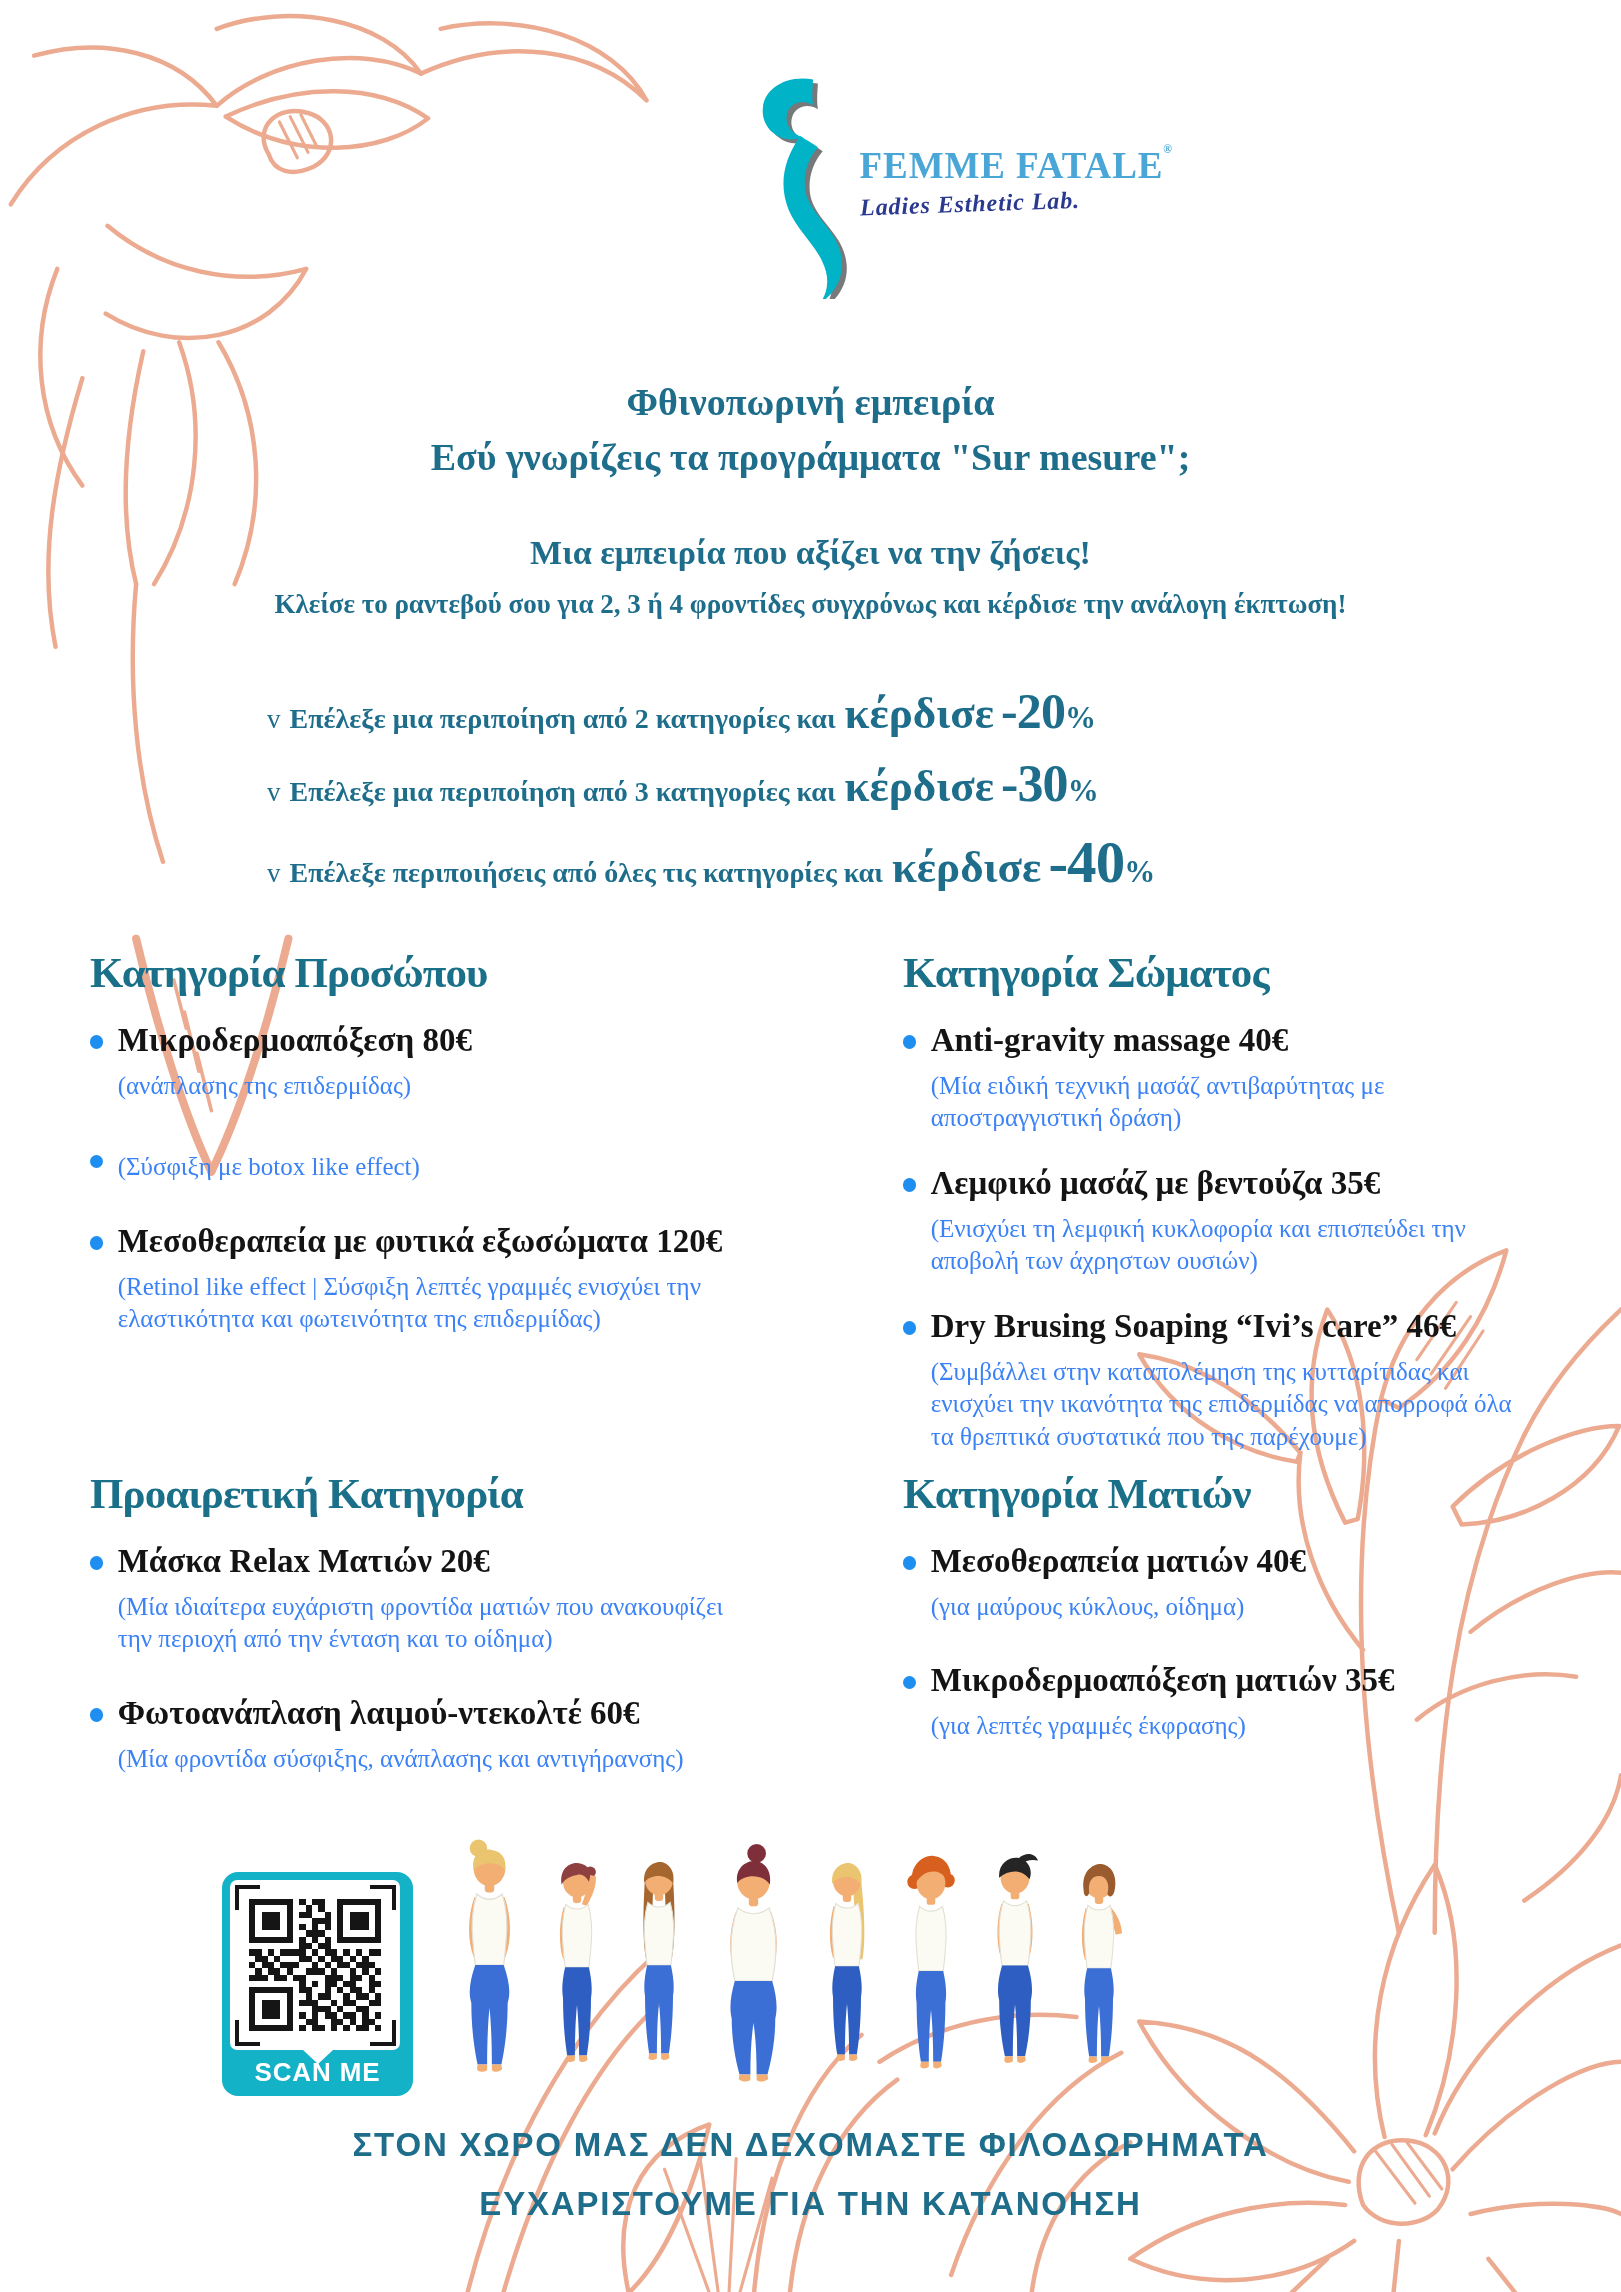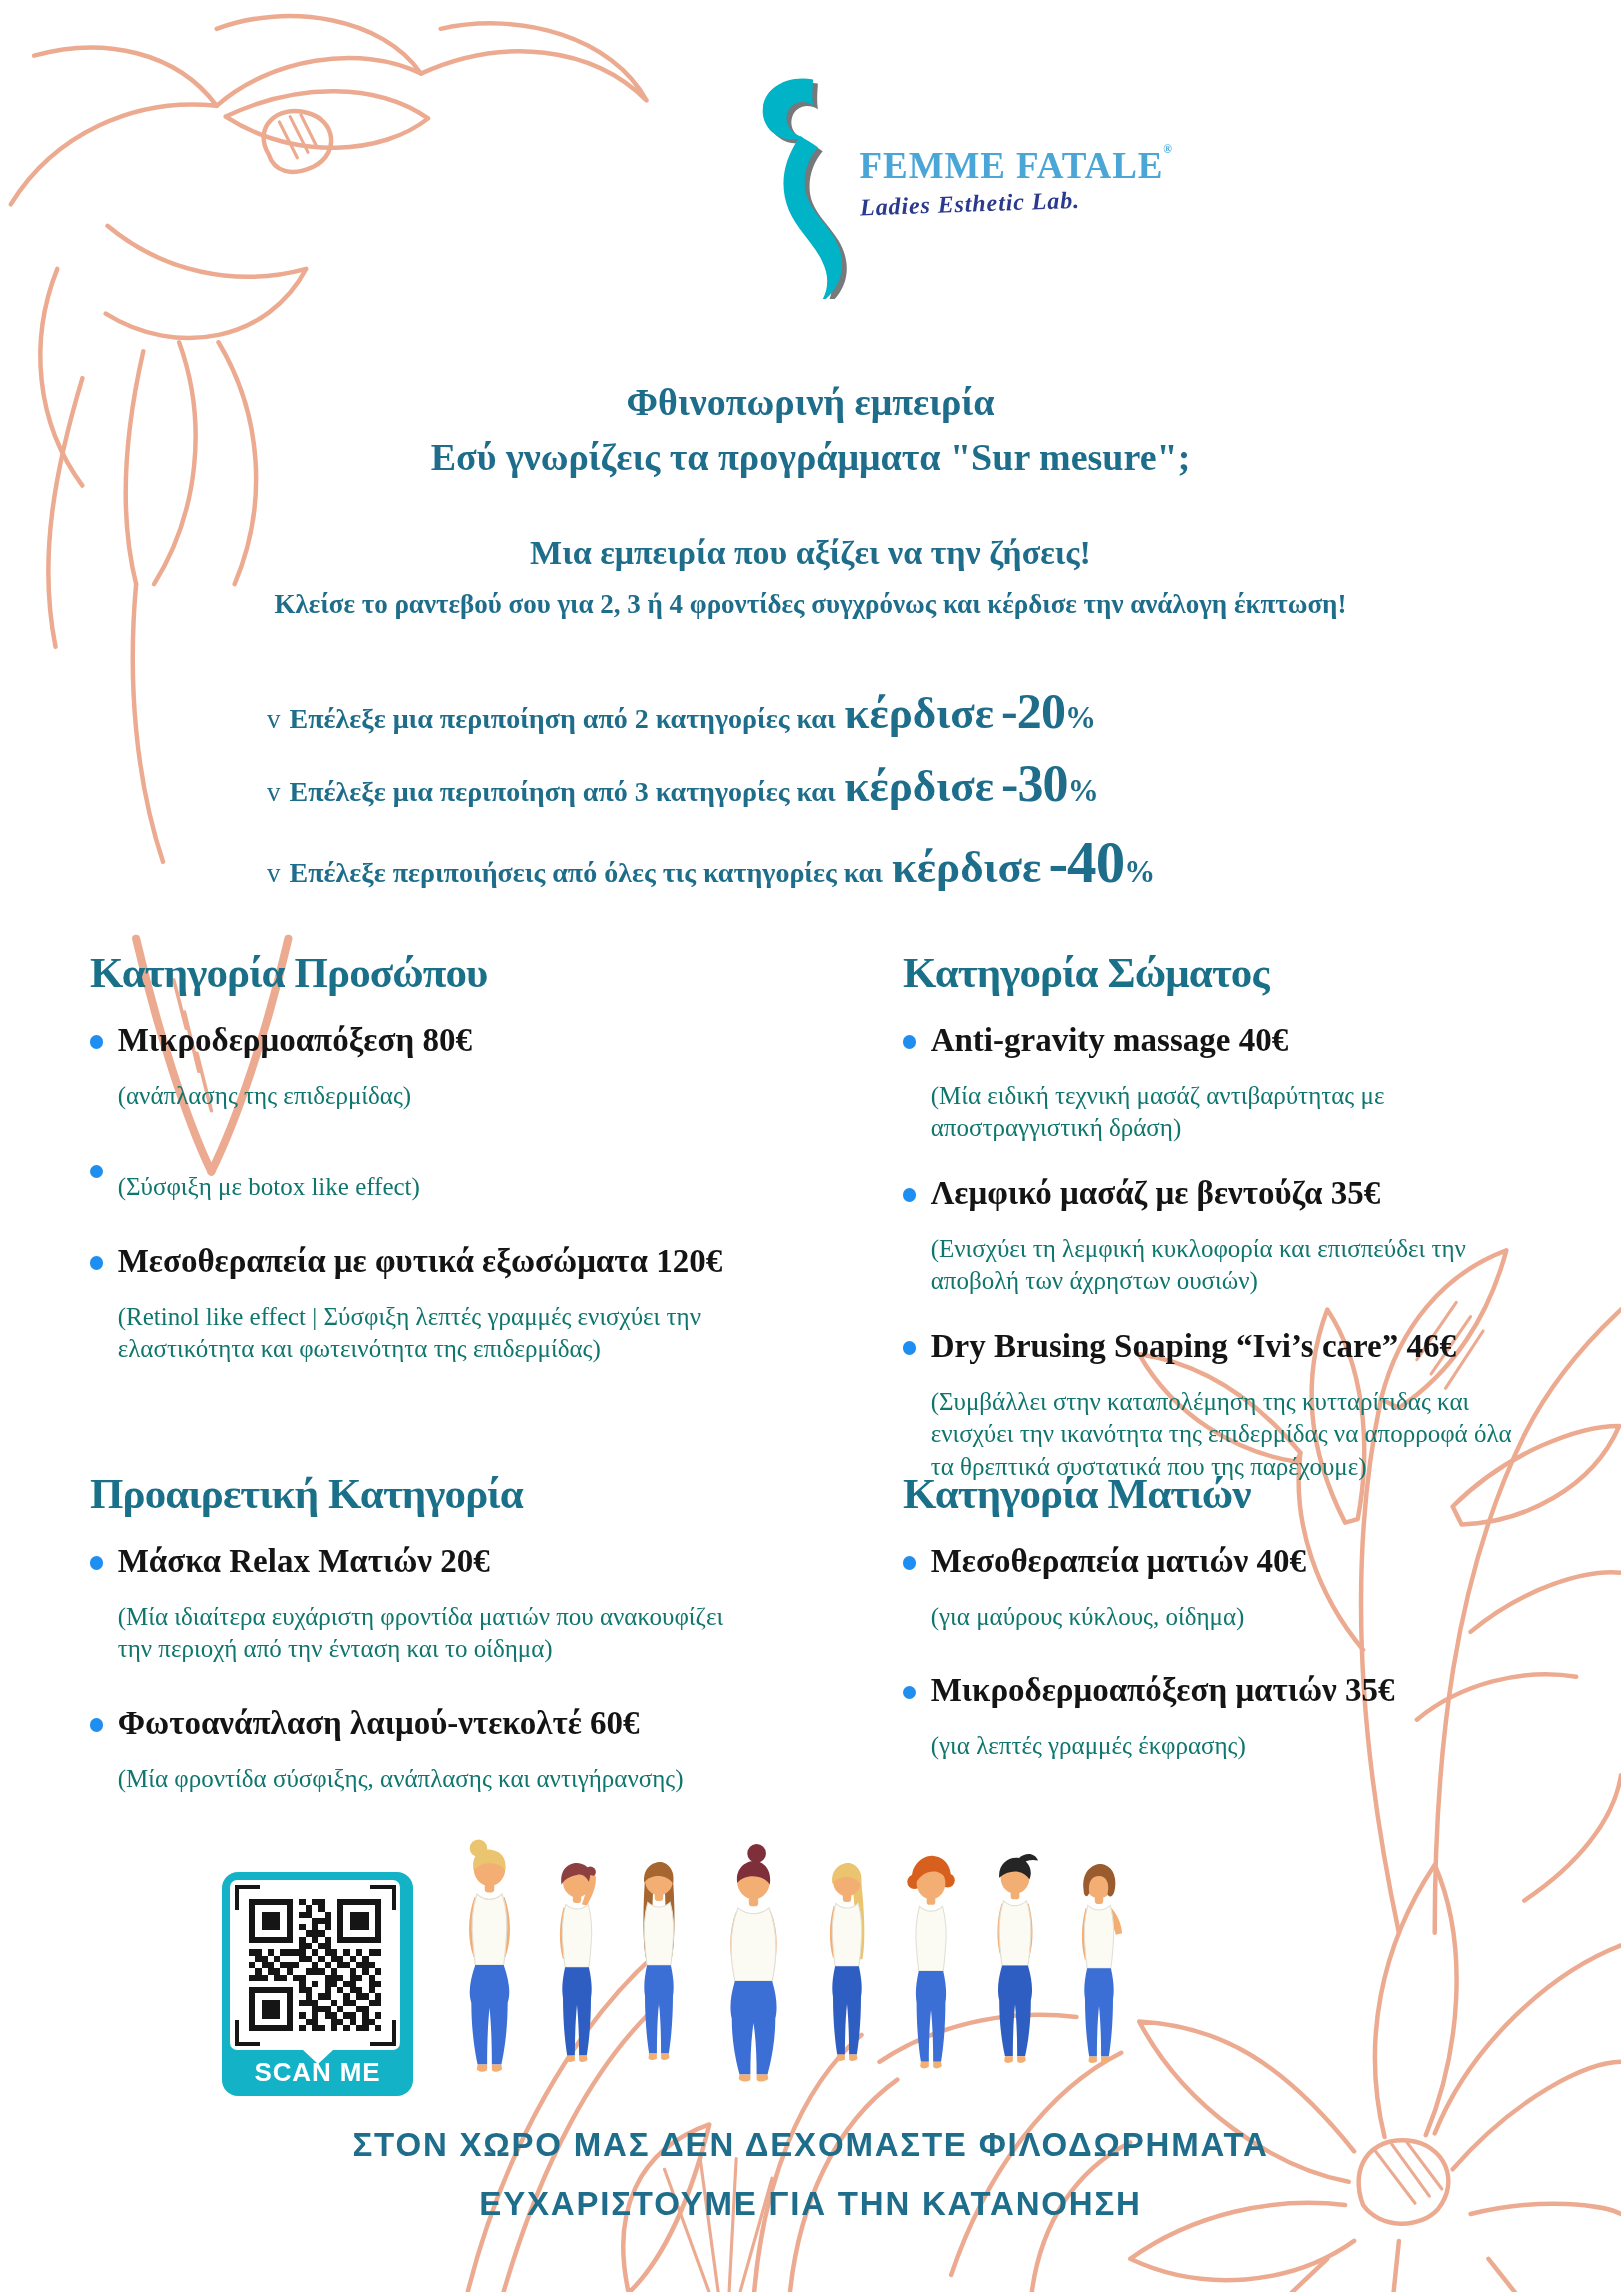--- a/index.html
+++ b/index.html
@@ -34,21 +34,21 @@
   .v1{font-size:50px;} .v2{font-size:52px;} .v3{font-size:59px;}
   .dpct{font-size:31px;font-weight:700;}
 
   
   .cat{position:absolute;z-index:1;}
   .cat h2{margin:0 0 25px 0;font-size:43px;font-weight:700;color:#1a7088;letter-spacing:-0.9px;}
   .item{display:flex;margin-bottom:39px;}
   .cat-body .item{margin-bottom:30px;}
   .dot{width:13.4px;height:13.4px;border-radius:50%;background:#1e8ef0;margin:13.4px 14.3px 0 0;flex:none;}
   .iname{font-size:33px;font-weight:600;color:#141414;line-height:1.15;}
-  .idesc{font-size:25px;color:#0f766e;line-height:1.3;margin-top:20px;max-width:591px;}
+  .idesc{font-size:25px;color:#3b82f6;line-height:1.3;margin-top:10px;max-width:591px;}
   .cat-optional .idesc{max-width:627px;}
   .cat-face{left:90px;top:948px;width:716px;}
   .cat-body{left:903px;top:948px;width:708px;}
   .cat-optional{left:90px;top:1469px;width:752px;}
   .cat-eyes{left:903px;top:1469px;width:699px;}
 
   
   .qr{position:absolute;left:222px;top:1872px;width:191px;background:#14b2c6;border-radius:16px;
       padding:8px 8px 0 8px;z-index:1;box-sizing:border-box;}
   .qr-white{position:relative;background:#ffffff;border-radius:7.2px;padding:19px;width:132px;height:132px;}

